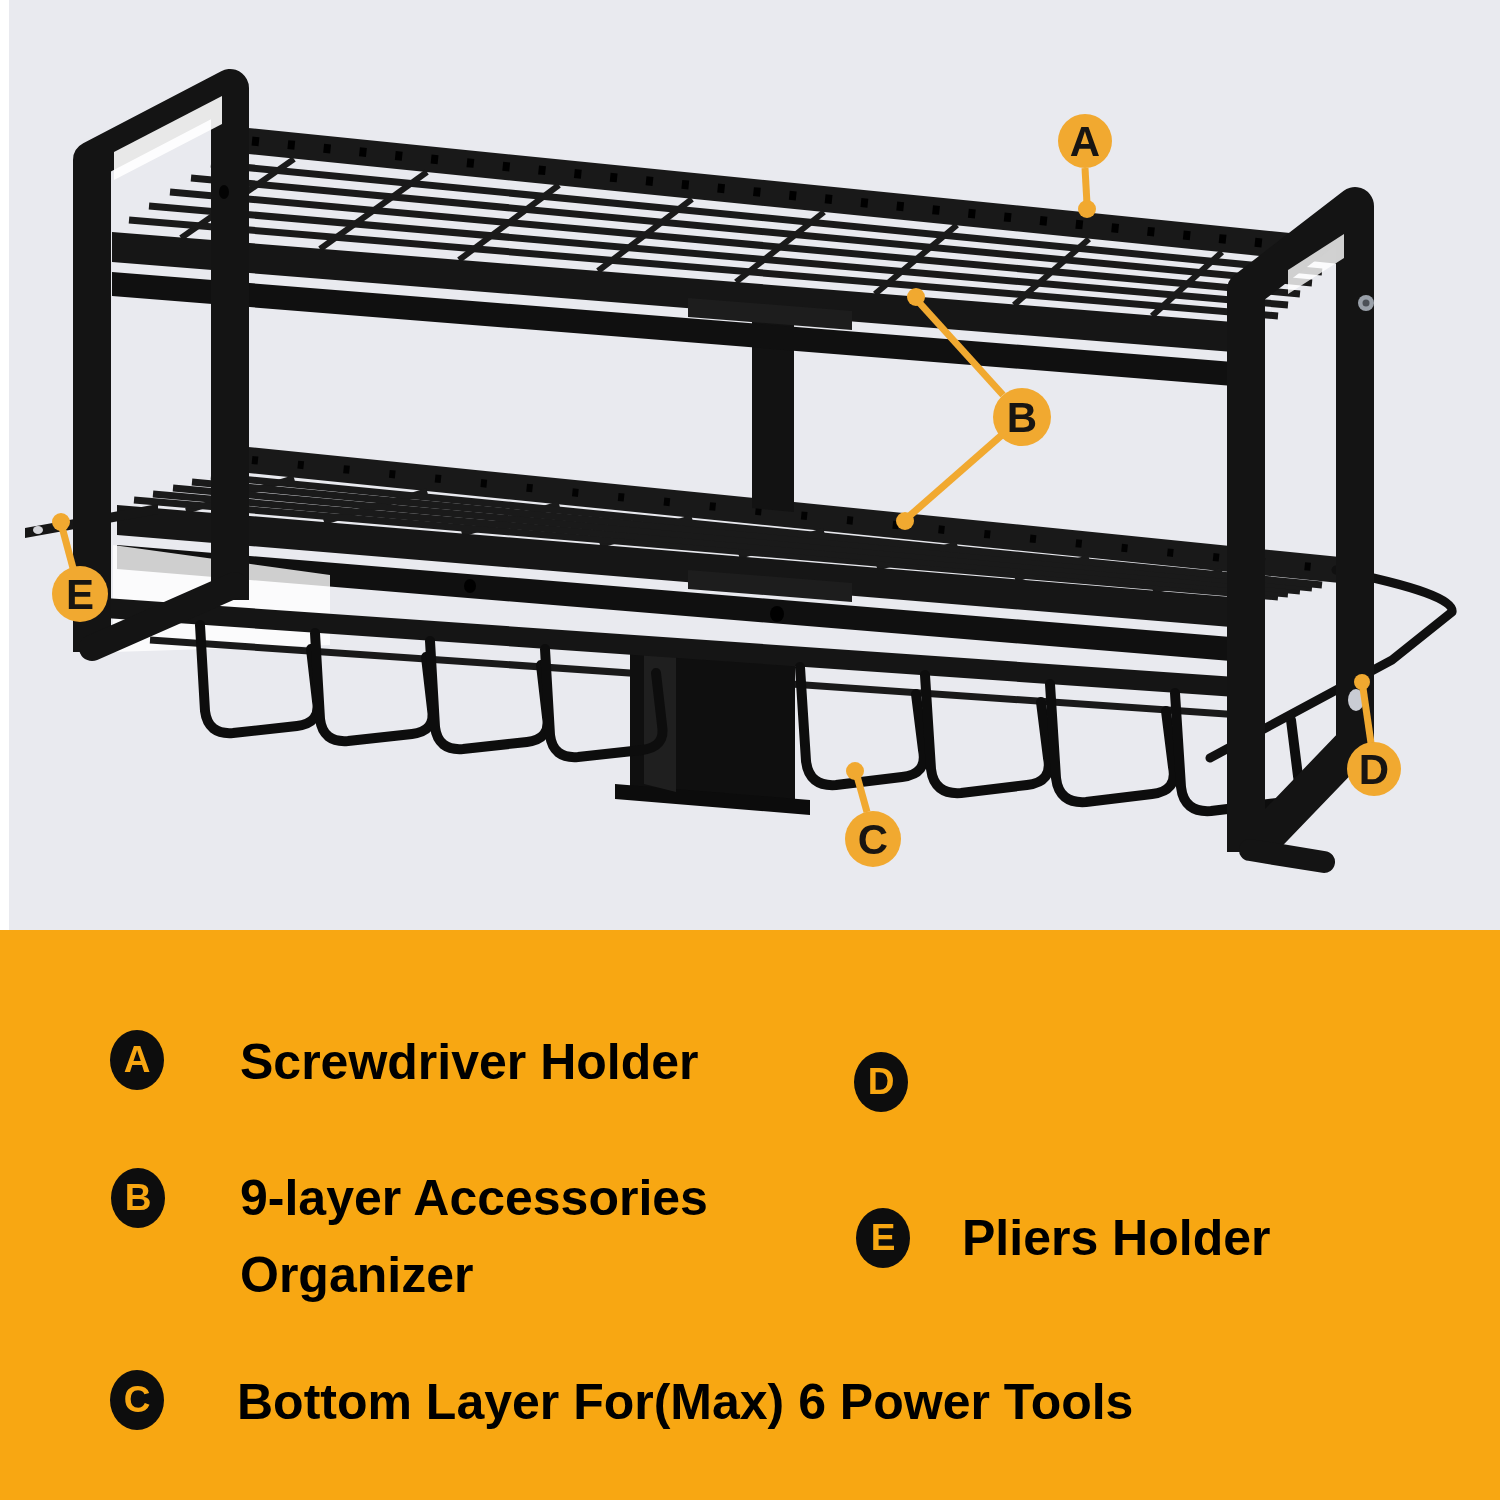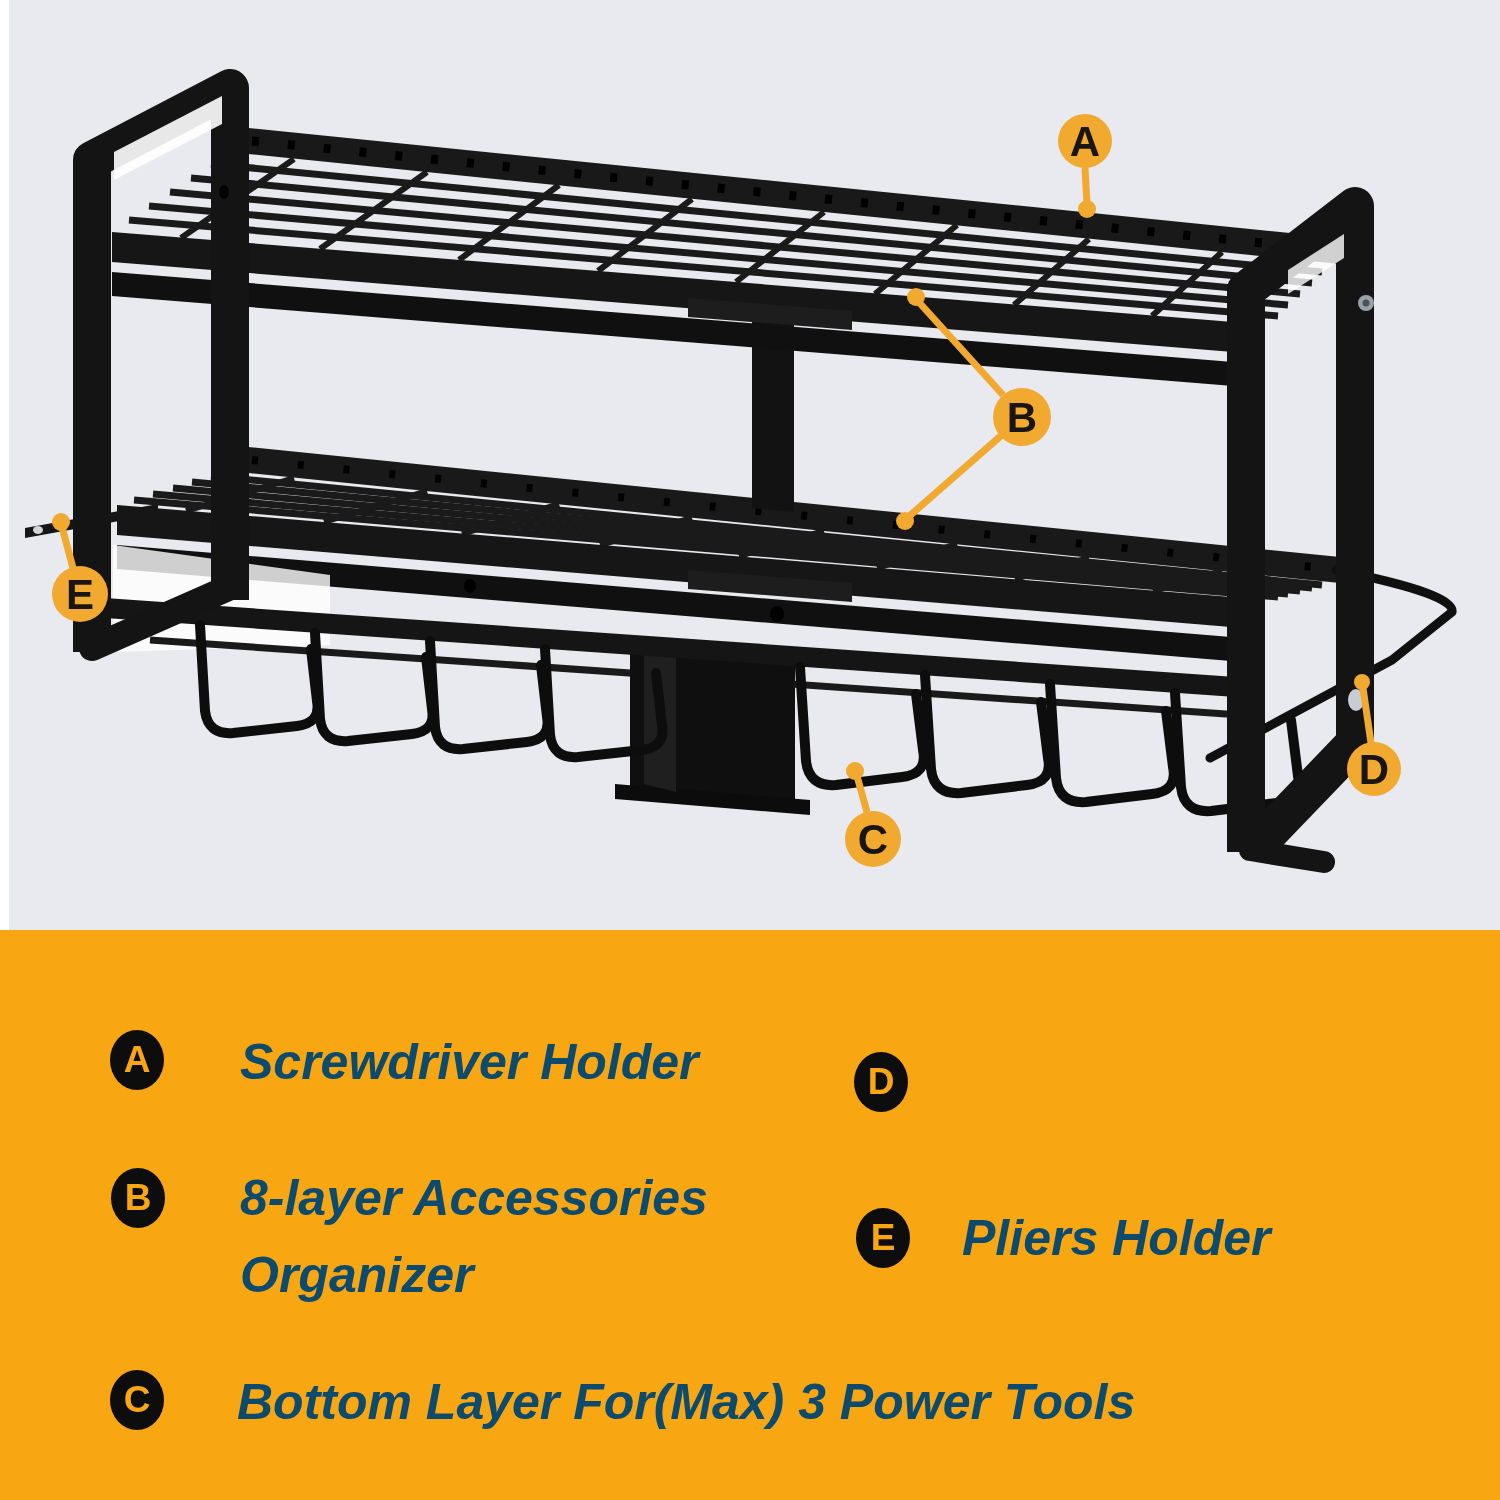--- a/index.html
+++ b/index.html
@@ -25,22 +25,22 @@
   }
   .badge{
     position:absolute;width:54px;height:60px;border-radius:50%;
     background:#0D0D0D;display:flex;align-items:center;justify-content:center;
   }
   .badge span{
     color:#F8A712;font-size:37px;font-weight:700;line-height:1;
     transform:translateY(-1px);
   }
   .leg-label{
-    position:absolute;color:#0c4a6e;font-size:50px;font-weight:700;
-    line-height:77px;white-space:pre-line;letter-spacing:0px;font-style:italic;
+    position:absolute;color:#000000;font-size:50px;font-weight:700;
+    line-height:77px;white-space:pre-line;letter-spacing:0px;
   }
   .b-a{left:110px;top:100px;} .l-a{left:240px;top:94px;}
   .b-b{left:111px;top:238px;} .l-b{left:240px;top:230px;}
   .b-c{left:110px;top:440px;} .l-c{left:237px;top:434px;}
   .b-d{left:854px;top:122px;} .l-d{left:962px;top:116px;}
   .b-e{left:856px;top:278px;} .l-e{left:962px;top:270px;}
 </style>
 </head>
 <body>
 
@@ -203,27 +203,27 @@
   <div id="legend">
 
     <div class="badge b-a">
       <span>A</span>
     </div>
     <div class="leg-label l-a">Screwdriver Holder</div>
 
     <div class="badge b-b">
       <span>B</span>
     </div>
-    <div class="leg-label l-b">8-layer Accessories
+    <div class="leg-label l-b">9-layer Accessories
 Organizer</div>
 
     <div class="badge b-c">
       <span>C</span>
     </div>
-    <div class="leg-label l-c">Bottom Layer For(Max) 3 Power Tools</div>
+    <div class="leg-label l-c">Bottom Layer For(Max) 6 Power Tools</div>
 
     <div class="badge b-d">
       <span>D</span>
     </div>
 
     <div class="badge b-e">
       <span>E</span>
     </div>
     <div class="leg-label l-e">Pliers Holder</div>
 

